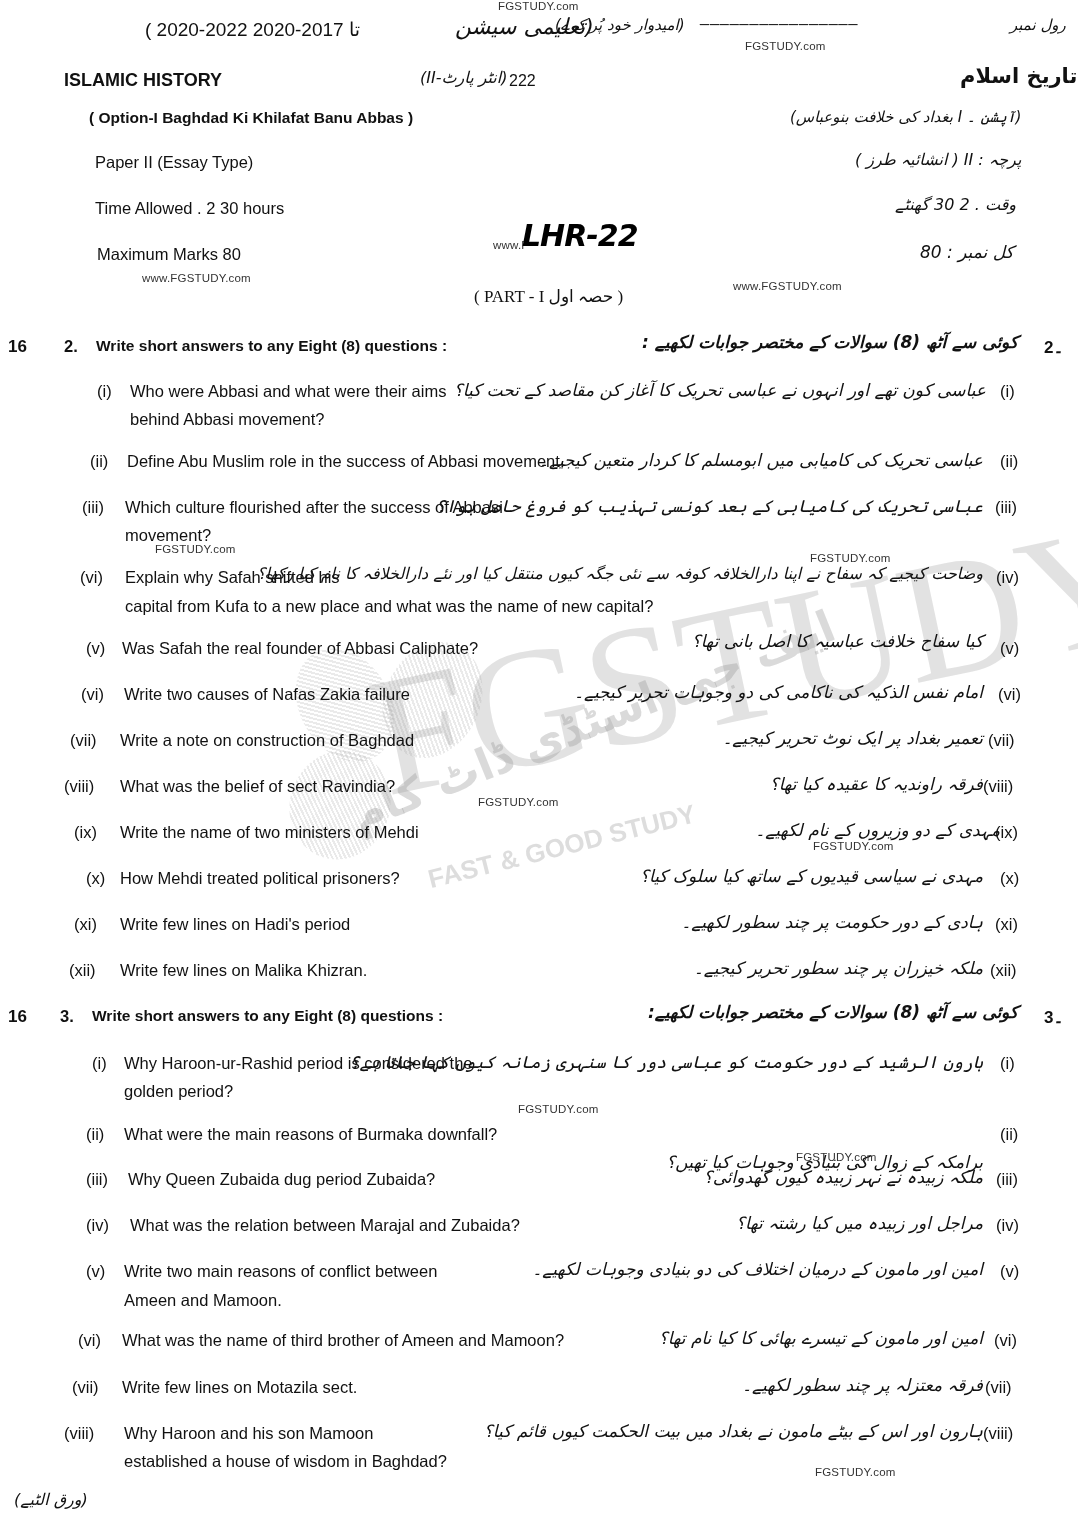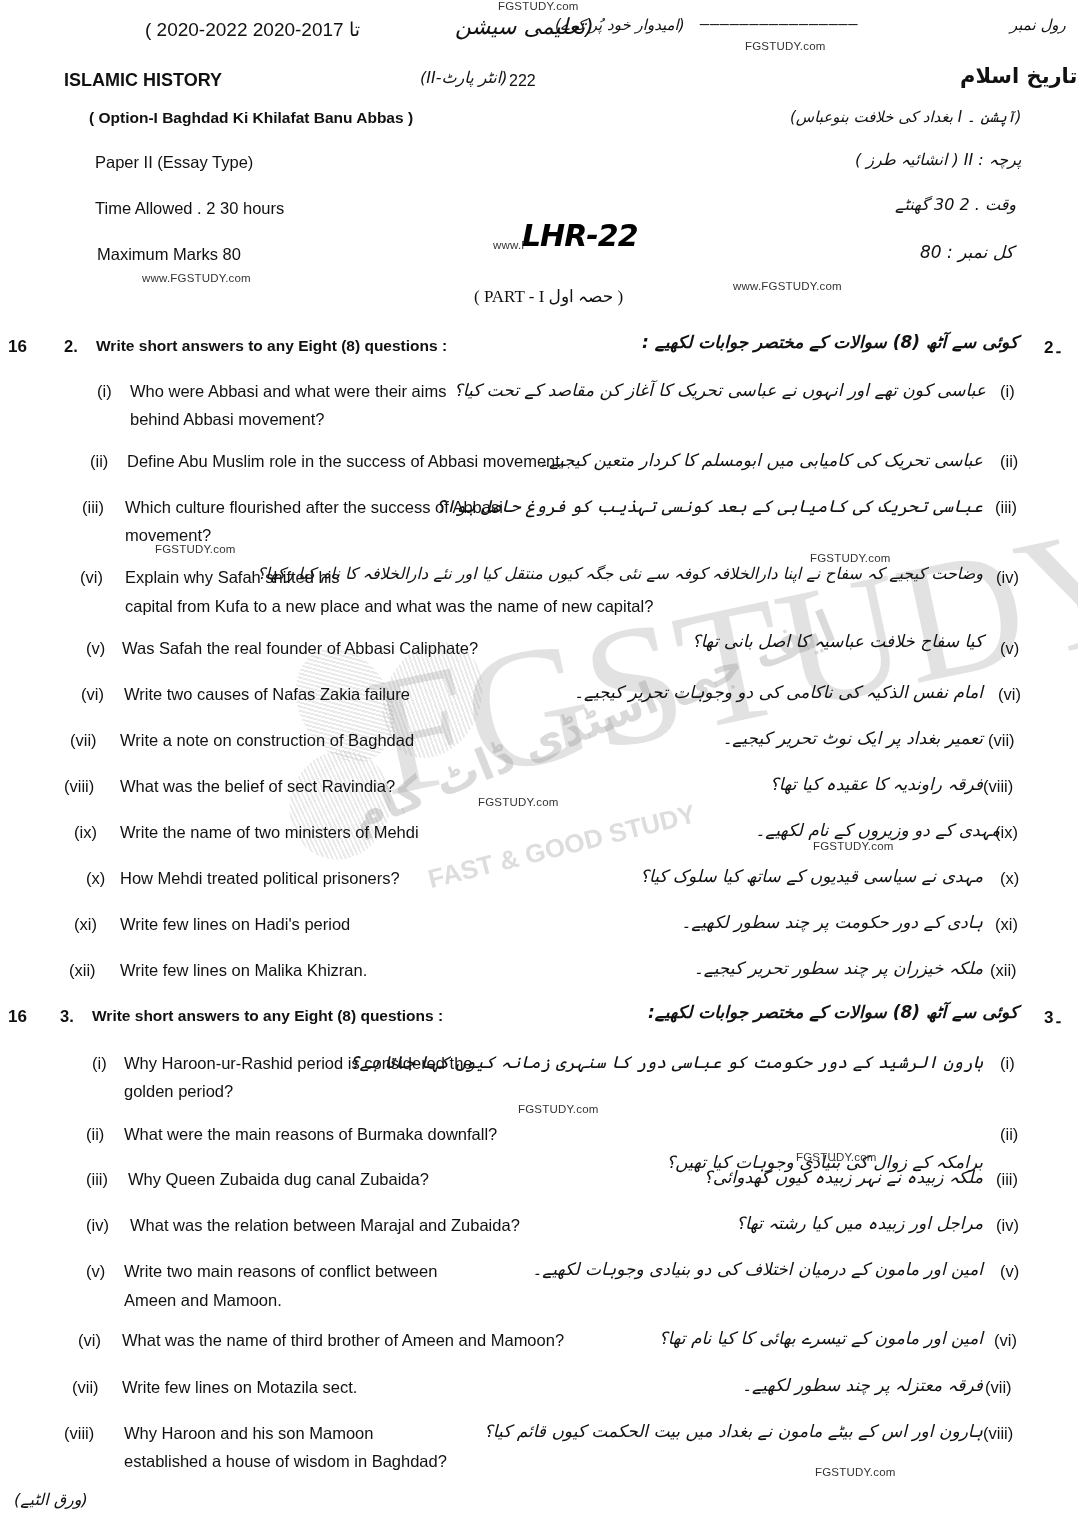--- a/index.html
+++ b/index.html
@@ -168,21 +168,21 @@
   <div class="abs en" style="left:1000px;top:1054px;">(i)</div>
   <div class="abs wm" style="left:518px;top:1103px;">FGSTUDY.com</div>
 
   <div class="abs en" style="left:86px;top:1125px;">(ii)</div>
   <div class="abs en" style="left:124px;top:1125px;">What were the main reasons of Burmaka downfall?</div>
   <div class="abs ur" style="right:95px;top:1152px;">برامکہ کے زوال کی بنیادی وجوہات کیا تھیں؟</div>
   <div class="abs en" style="left:1000px;top:1125px;">(ii)</div>
   <div class="abs wm" style="left:796px;top:1151px;">FGSTUDY.com</div>
 
   <div class="abs en" style="left:86px;top:1170px;">(iii)</div>
-  <div class="abs en" style="left:128px;top:1170px;">Why Queen Zubaida dug canal Zubaida?</div>
+  <div class="abs en" style="left:128px;top:1170px;">Why Queen Zubaida dug period Zubaida?</div>
   <div class="abs ur" style="right:95px;top:1167px;">ملکہ زبیدہ نے نہر زبیدہ کیوں کھدوائی؟</div>
   <div class="abs en" style="left:996px;top:1170px;">(iii)</div>
 
   <div class="abs en" style="left:86px;top:1216px;">(iv)</div>
   <div class="abs en" style="left:130px;top:1216px;">What was the relation between Marajal and Zubaida?</div>
   <div class="abs ur" style="right:95px;top:1213px;">مراجل اور زبیدہ میں کیا رشتہ تھا؟</div>
   <div class="abs en" style="left:996px;top:1216px;">(iv)</div>
 
   <div class="abs en" style="left:86px;top:1262px;">(v)</div>
   <div class="abs en" style="left:124px;top:1262px;">Write two main reasons of conflict between</div>

